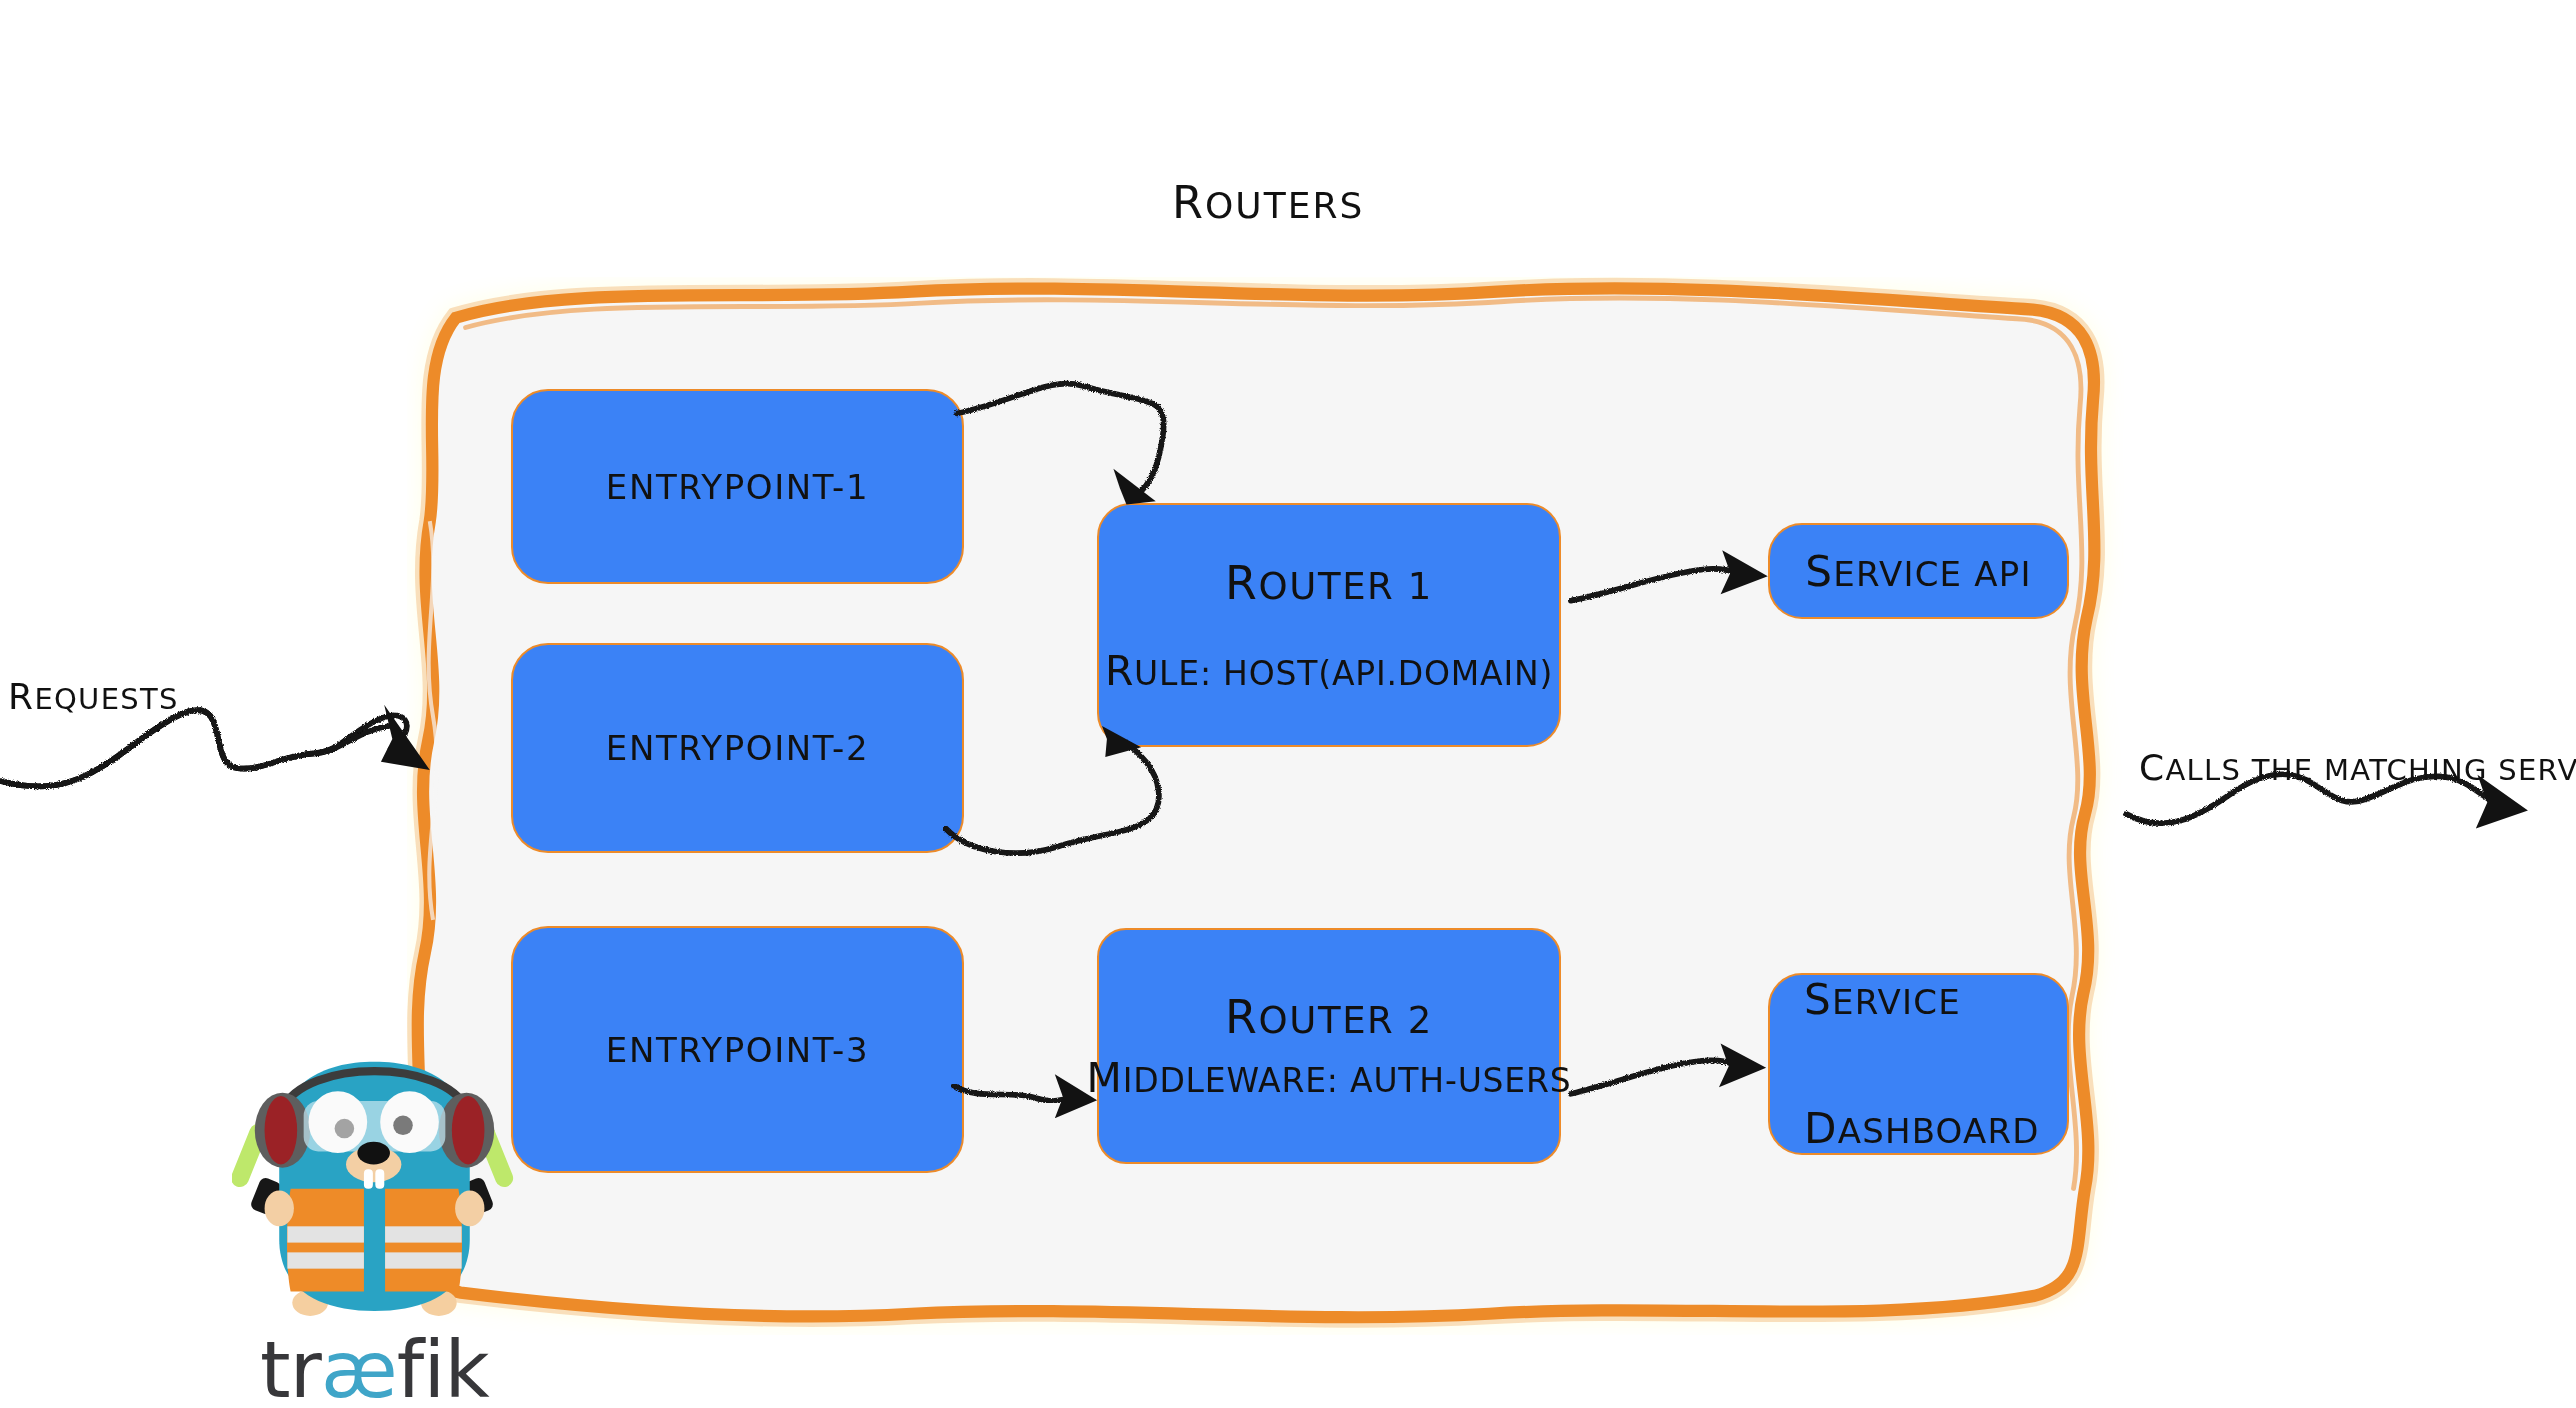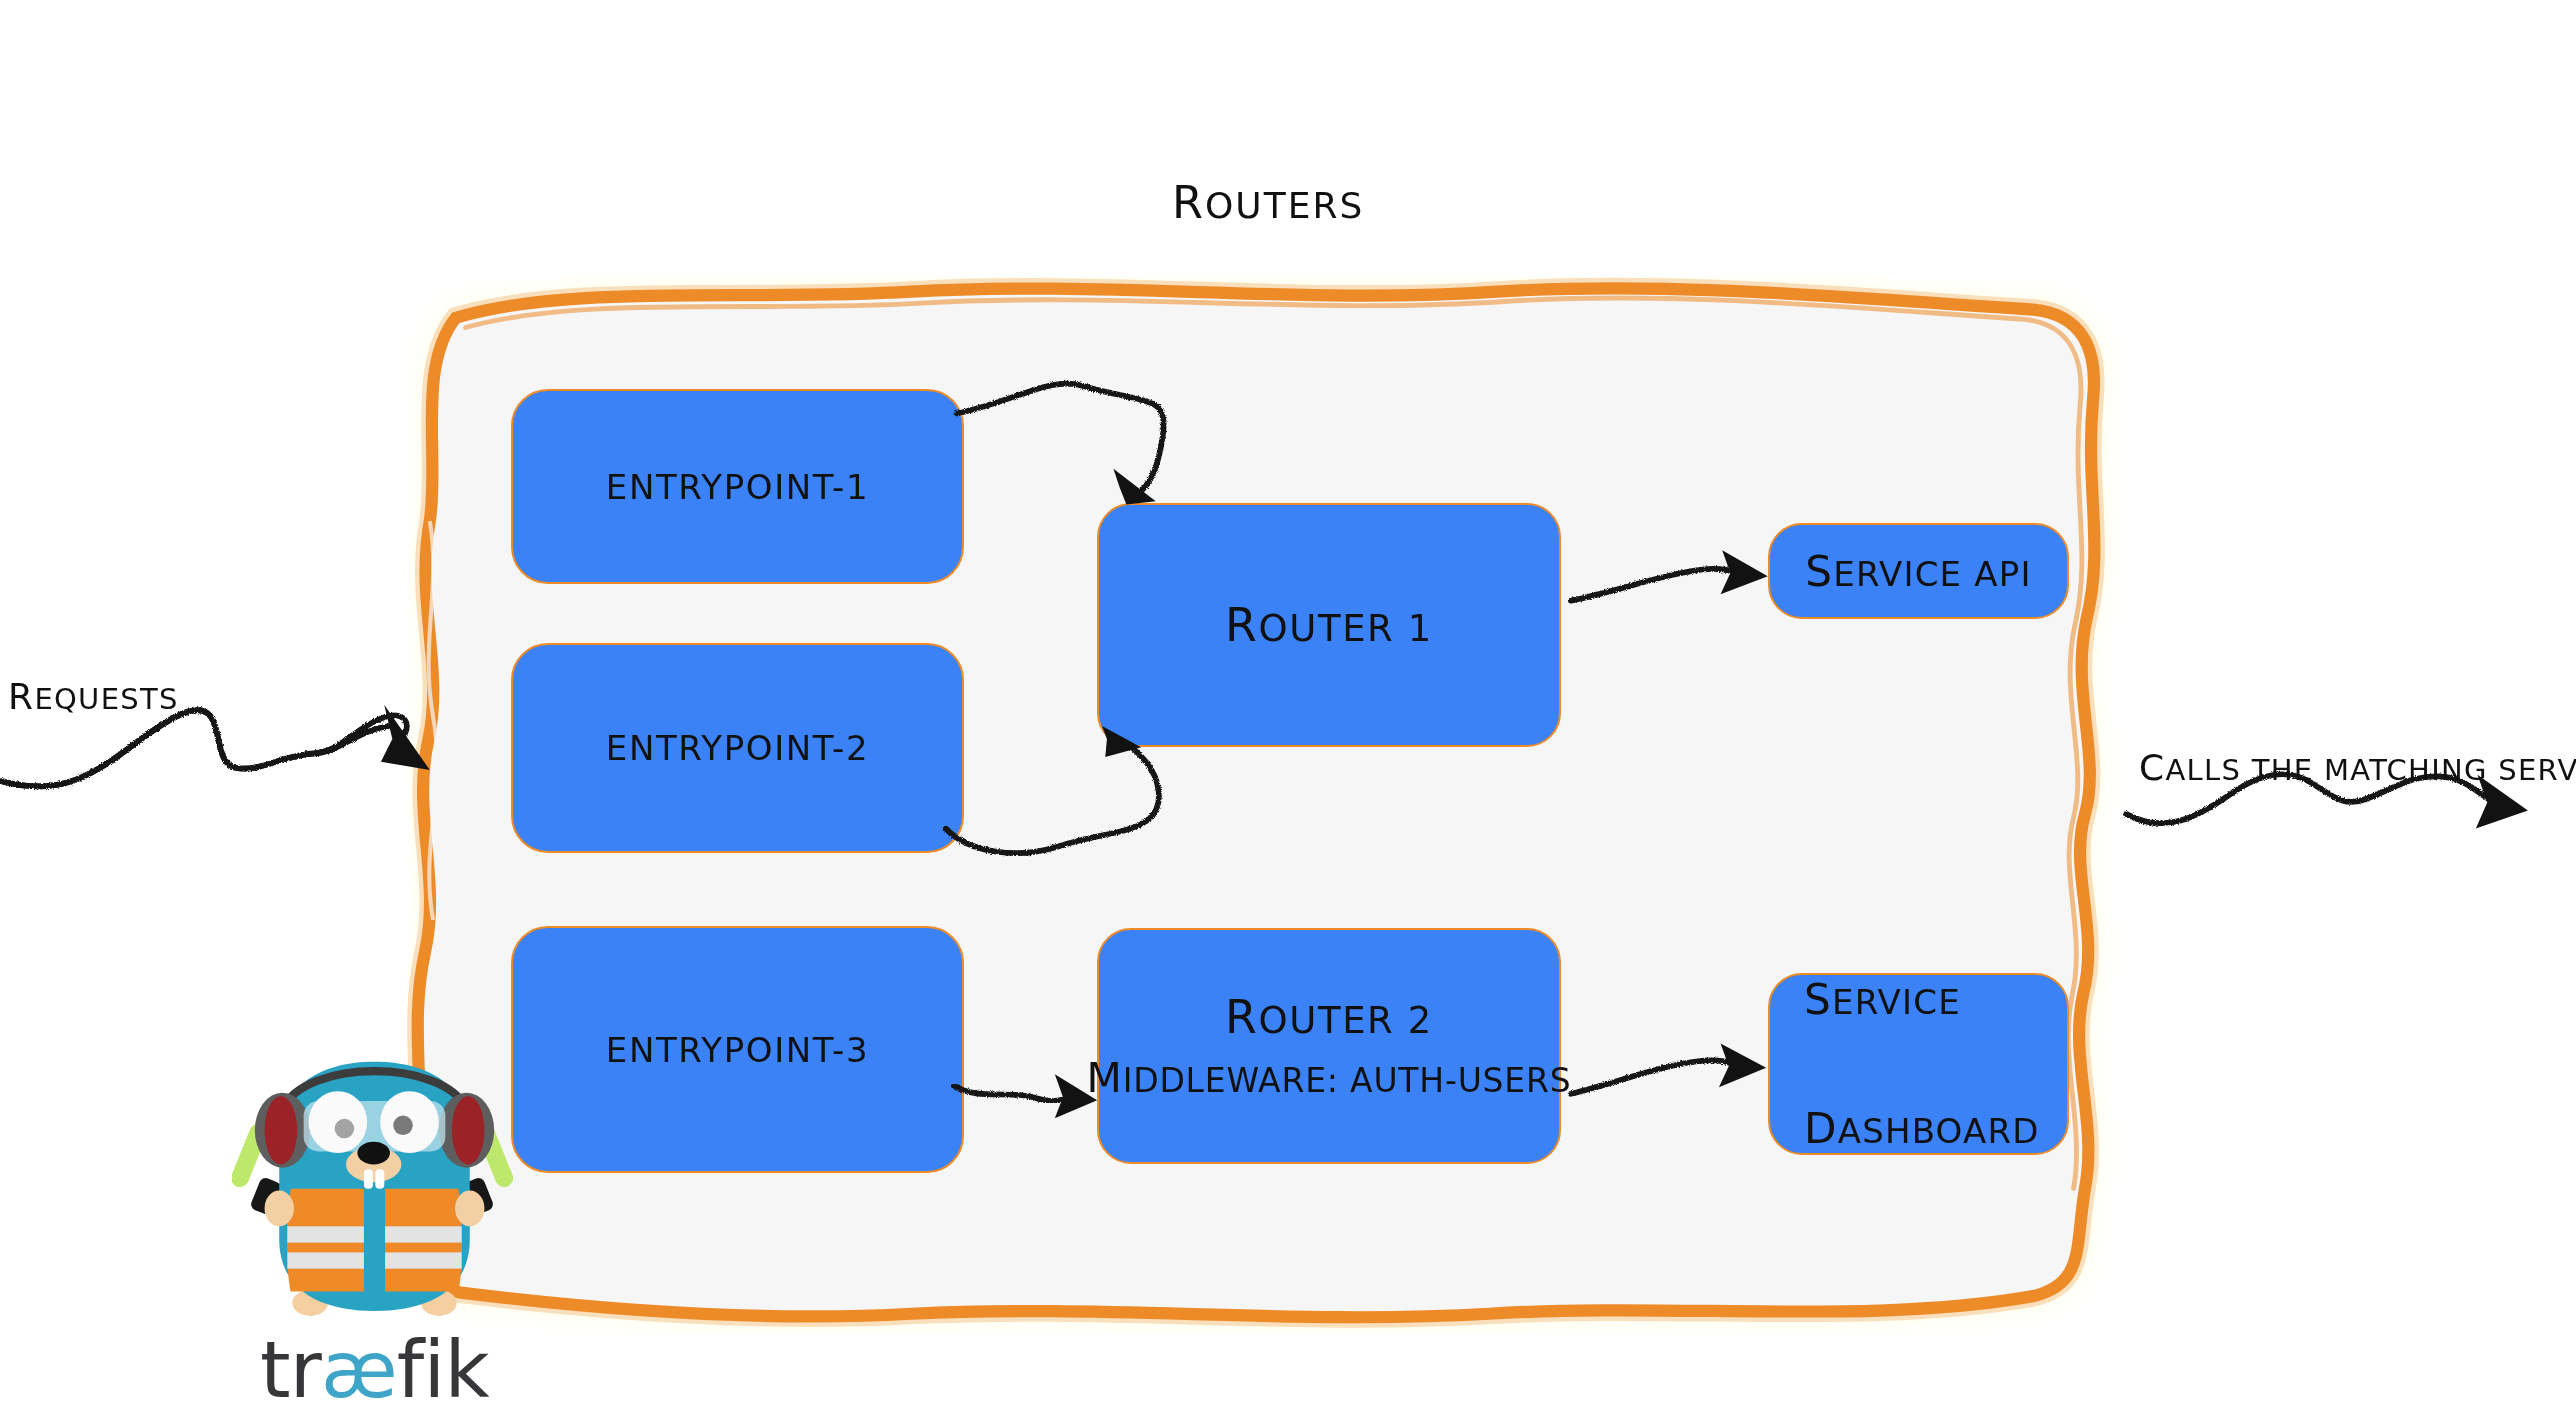--- a/index.html
+++ b/index.html
@@ -206,23 +206,24 @@
 <div class="box ep" style="left:511px; top:643px; width:453px; height:210px;">
   <div class="hand ep-label">entrypoint-2</div>
 </div>
 
 <div class="box ep" style="left:511px; top:926px; width:453px; height:247px;">
   <div class="hand ep-label">entrypoint-3</div>
 </div>
 
 <div class="box" style="left:1097px; top:503px; width:464px; height:244px; gap:37px;">
   <div class="hand sc router-title">Router 1</div>
-</div>
-
-<div class="box" style="left:1097px; top:928px; width:464px; height:236px; gap:9.8px;">
+  <div class="hand sc router-line">rule: Host(api.domain)</div>
+</div>
+
+<div class="box" style="left:1097px; top:928px; width:464px; height:236px; gap:9.8px;border-radius:29px;">
   <div class="hand sc router-title">Router 2</div>
   <div class="hand sc router-line">Middleware: auth-users</div>
 </div>
 
 <div class="box" style="left:1768px; top:523px; width:301px; height:96px;">
   <div class="hand sc svc-line">Service API</div>
 </div>
 
 <div class="box" style="left:1768px; top:973px; width:301px; height:182px; align-items:flex-start; padding-left:34px; gap:7px;justify-content:space-between;">
   <div class="hand sc svc-line">Service</div>

